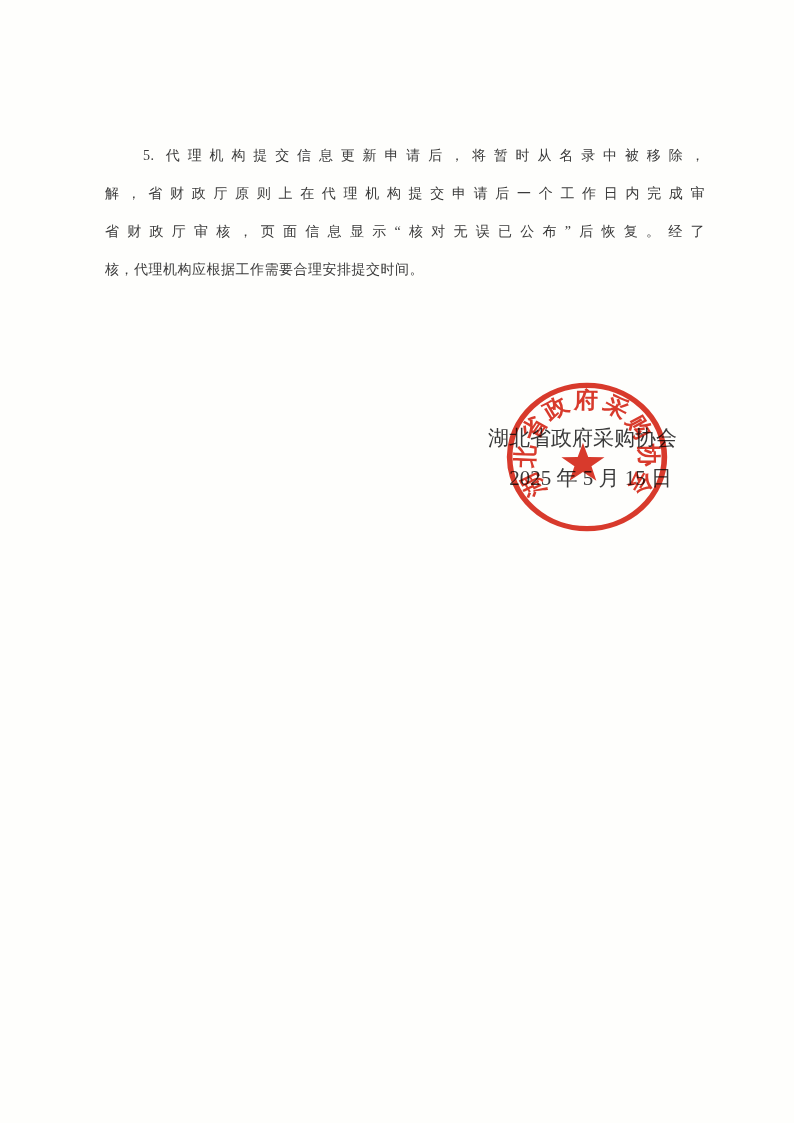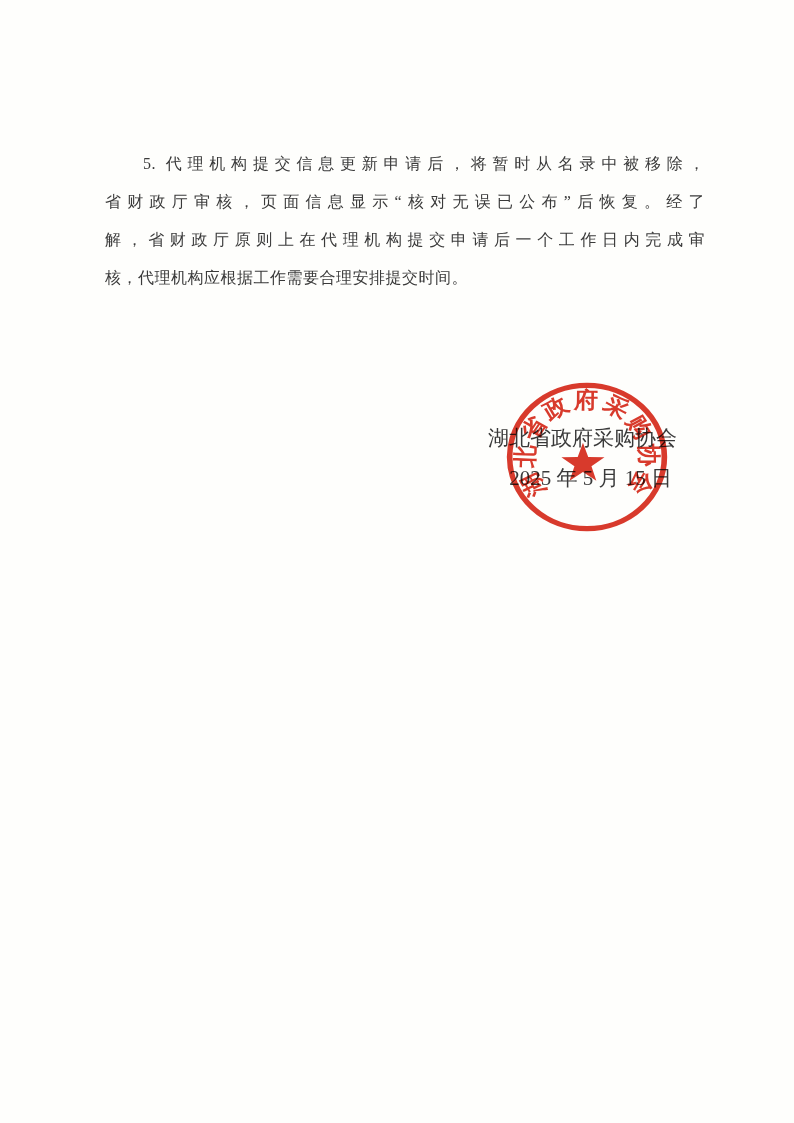--- a/index.html
+++ b/index.html
@@ -13,24 +13,24 @@
   }
   .page {
     position: relative;
     width: 794px;
     height: 1123px;
     background: var(--page-bg, #fefefc);
   }
   .body-paragraph {
     position: absolute;
     left: 105px;
-    top: 145px;
+    top: 137px;
     width: 600px;
     color: var(--text-color, #3a3a3a);
-    font-size: 16px;
+    font-size: 14px;
     line-height: 38px;
   }
   .para-line {
     width: 100%;
     height: 38px;
     text-align: justify;
     text-align-last: justify;
     text-justify: inter-character;
     white-space: nowrap;
     letter-spacing: 0.5px;
@@ -86,22 +86,22 @@
     fill: var(--seal-red, #d62b1c);
   }
 </style>
 </head>
 <body>
 
 <div class="page">
 
   <div class="body-paragraph">
     <div class="para-line indent">5. 代理机构提交信息更新申请后，将暂时从名录中被移除，</div>
+    <div class="para-line">解，省财政厅原则上在代理机构提交申请后一个工作日内完成审</div>
     <div class="para-line">省财政厅审核，页面信息显示“核对无误已公布”后恢复。经了</div>
-    <div class="para-line">解，省财政厅原则上在代理机构提交申请后一个工作日内完成审</div>
     <div class="para-line last">核，代理机构应根据工作需要合理安排提交时间。</div>
   </div>
 
   <div class="signature-org">湖北省政府采购协会</div>
   <div class="signature-date">2025 年 5 月 15 日</div>
 
   <svg class="seal-svg" viewBox="-100 -100 200 200" preserveAspectRatio="none" xmlns="http://www.w3.org/2000/svg">
     <circle class="seal-ring" cx="0" cy="0" r="95.5"></circle>
     <path id="sealArc" d="M -46.7 46.7 A 66 66 0 1 1 46.7 46.7" fill="none"></path>
     <text class="seal-arc-text">

